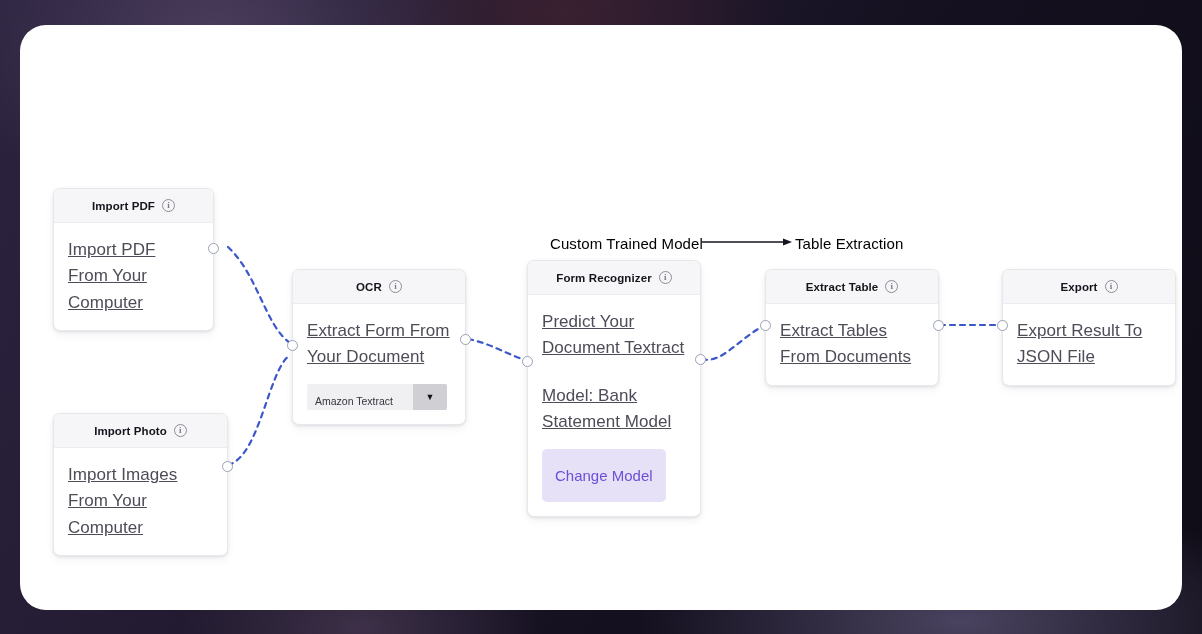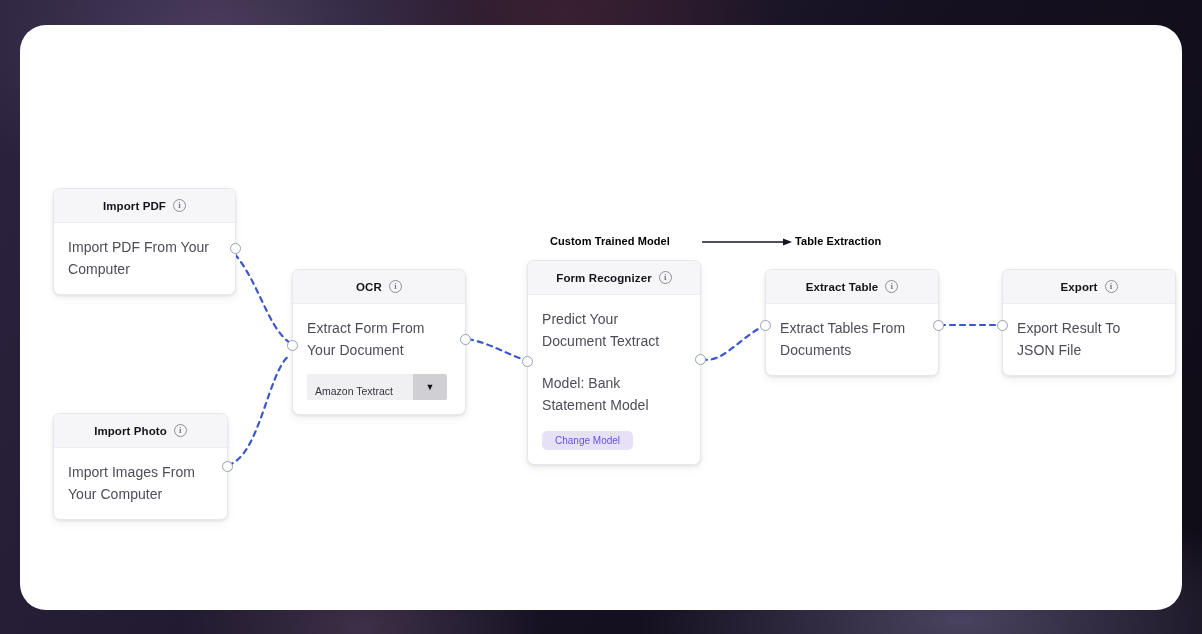--- a/index.html
+++ b/index.html
@@ -48,54 +48,55 @@
   }
   .info-icon {
     width: 13px; height: 13px; flex: 0 0 13px;
     border: 1.3px solid #8d8d97; border-radius: 50%;
     color: #7c7c88; font-size: 9px; font-weight: bold;
     display: flex; align-items: center; justify-content: center;
     font-family: "Liberation Serif", serif; line-height: 1;
   }
   .node-body { padding: 14px 14px 14px 14px; }
   .node-desc {
-    font-size: 14px; color: #4d4d58; line-height: 1.55;
+    font-size: 17px; color: #4d4d58; line-height: 1.55;
     letter-spacing: .05px;
+    text-decoration: underline;
   }
   .node-desc + .node-desc { margin-top: 21px; }
 
   .select-row {
     margin-top: 13px; display: flex; height: 26px;
     width: 140px; border-radius: 2px; overflow: hidden;
   }
   .select-value {
     flex: 1; background: #f0f0f2; display: flex; align-items: center;
     padding: 17px 8px; font-size: 10.5px; color: #34343e; white-space: nowrap;
   }
   .select-arrow {
     width: 34px; background: #cfcfd4; display: flex;
     align-items: center; justify-content: center;
     font-size: 9px; color: #111118;
   }
 
   .change-btn {
     margin-top: 14px; display: inline-block;
     background: #e7e1f7; color: #6b4fd6;
-    font-size: 10px; padding: 4px 13px; border-radius: 5px;
+    font-size: 15px; padding: 18px 13px; border-radius: 5px;
     border: none; cursor: pointer; white-space: nowrap;
   }
 
   .port {
     position: absolute; width: 11px; height: 11px;
     background: #ffffff; border: 1.2px solid #9aa0b5;
     border-radius: 50%; z-index: 6;
   }
 
   .annot {
-    position: absolute; font-size: 11px; font-weight: bold;
+    position: absolute; font-size: 15px; font-weight: normal;
     white-space: nowrap; letter-spacing: .1px;
   }
 </style>
 </head>
 <body>
 
 <div id="stage">
   <div id="canvas">
 
     <svg id="edges" viewBox="0 0 1162 585" xmlns="http://www.w3.org/2000/svg">
@@ -110,21 +111,21 @@
 
       <path d="M 920,300 L 982,300" fill="none" stroke="#3b57c9" stroke-width="2.2" stroke-dasharray="5 5" stroke-linecap="round"></path>
 
       <line x1="682" y1="217" x2="765" y2="217" stroke="#15151d" stroke-width="1.4" style="color: rgb(74, 91, 196);"></line>
       <polygon points="772,217 763,213.4 763,220.6" fill="#15151d" style="color: rgb(22, 155, 134);"></polygon>
     </svg>
 
     <div class="annot" style="left:530px; top:210px;">Custom Trained Model</div>
     <div class="annot" style="left:775px; top:210px;">Table Extraction</div>
 
-    <div class="node" style="left:33px; top:163px; width:183px;">
+    <div class="node" style="left:33px; top:163px; width:161px;">
       <div class="node-header">
         <span class="node-title">Import PDF</span>
         <span class="info-icon">i</span>
       </div>
       <div class="node-body">
         <div class="node-desc">Import PDF From Your Computer</div>
       </div>
       <div class="port" style="right:-6px; top:54px;"></div>
     </div>
 

